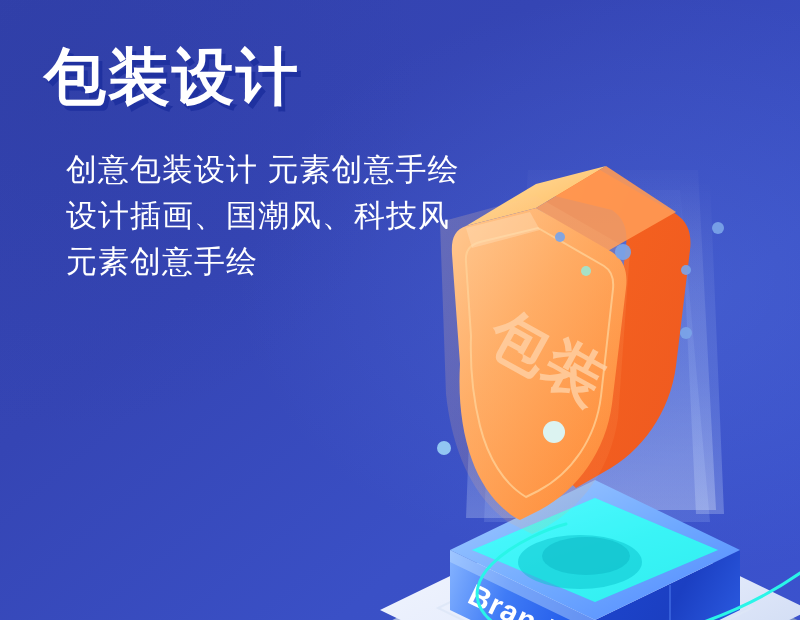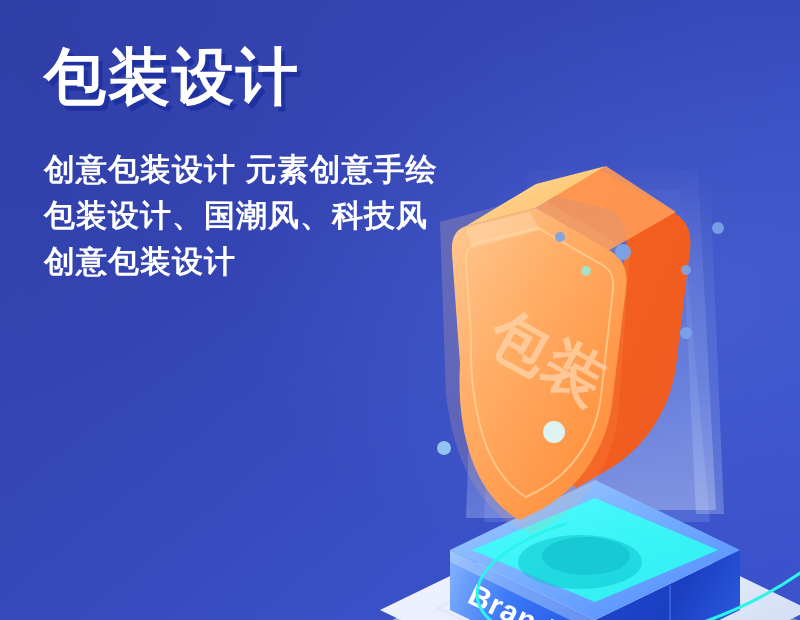--- a/index.html
+++ b/index.html
@@ -44,21 +44,22 @@
   }
   .subtitle-lines {
     margin: 0;
   }
   .sub-line {
     font-size: 31px;
     line-height: 1.48;
     color: #ffffff;
     letter-spacing: 1px;
     white-space: nowrap;
-    font-weight: bold;
+    font-weight: normal;
+    margin-left: 22px;
   }
   
   .illustration {
     position: absolute;
     left: 380px;
     top: 150px;
     width: 430px;
     height: 480px;
     z-index: 20;
   }
@@ -245,18 +246,18 @@
           <circle cx="174" cy="282" r="11" fill="#d9fbff" opacity="0.92"></circle>
           <circle cx="64" cy="298" r="7" fill="#9ad0f5" opacity="0.92"></circle>
         </g>
     </svg>
   </div>
 
   <div class="text-block">
     <h1 class="main-title">包装设计</h1>
     <div class="subtitle-lines">
       <div class="sub-line">创意包装设计 元素创意手绘</div>
-      <div class="sub-line">包装设计、国潮风、科技风</div>
-      <div class="sub-line">创意包装设计</div>
+      <div class="sub-line">设计插画、国潮风、科技风</div>
+      <div class="sub-line">元素创意手绘</div>
     </div>
   </div>
 
 </div>
 
 </body></html>

